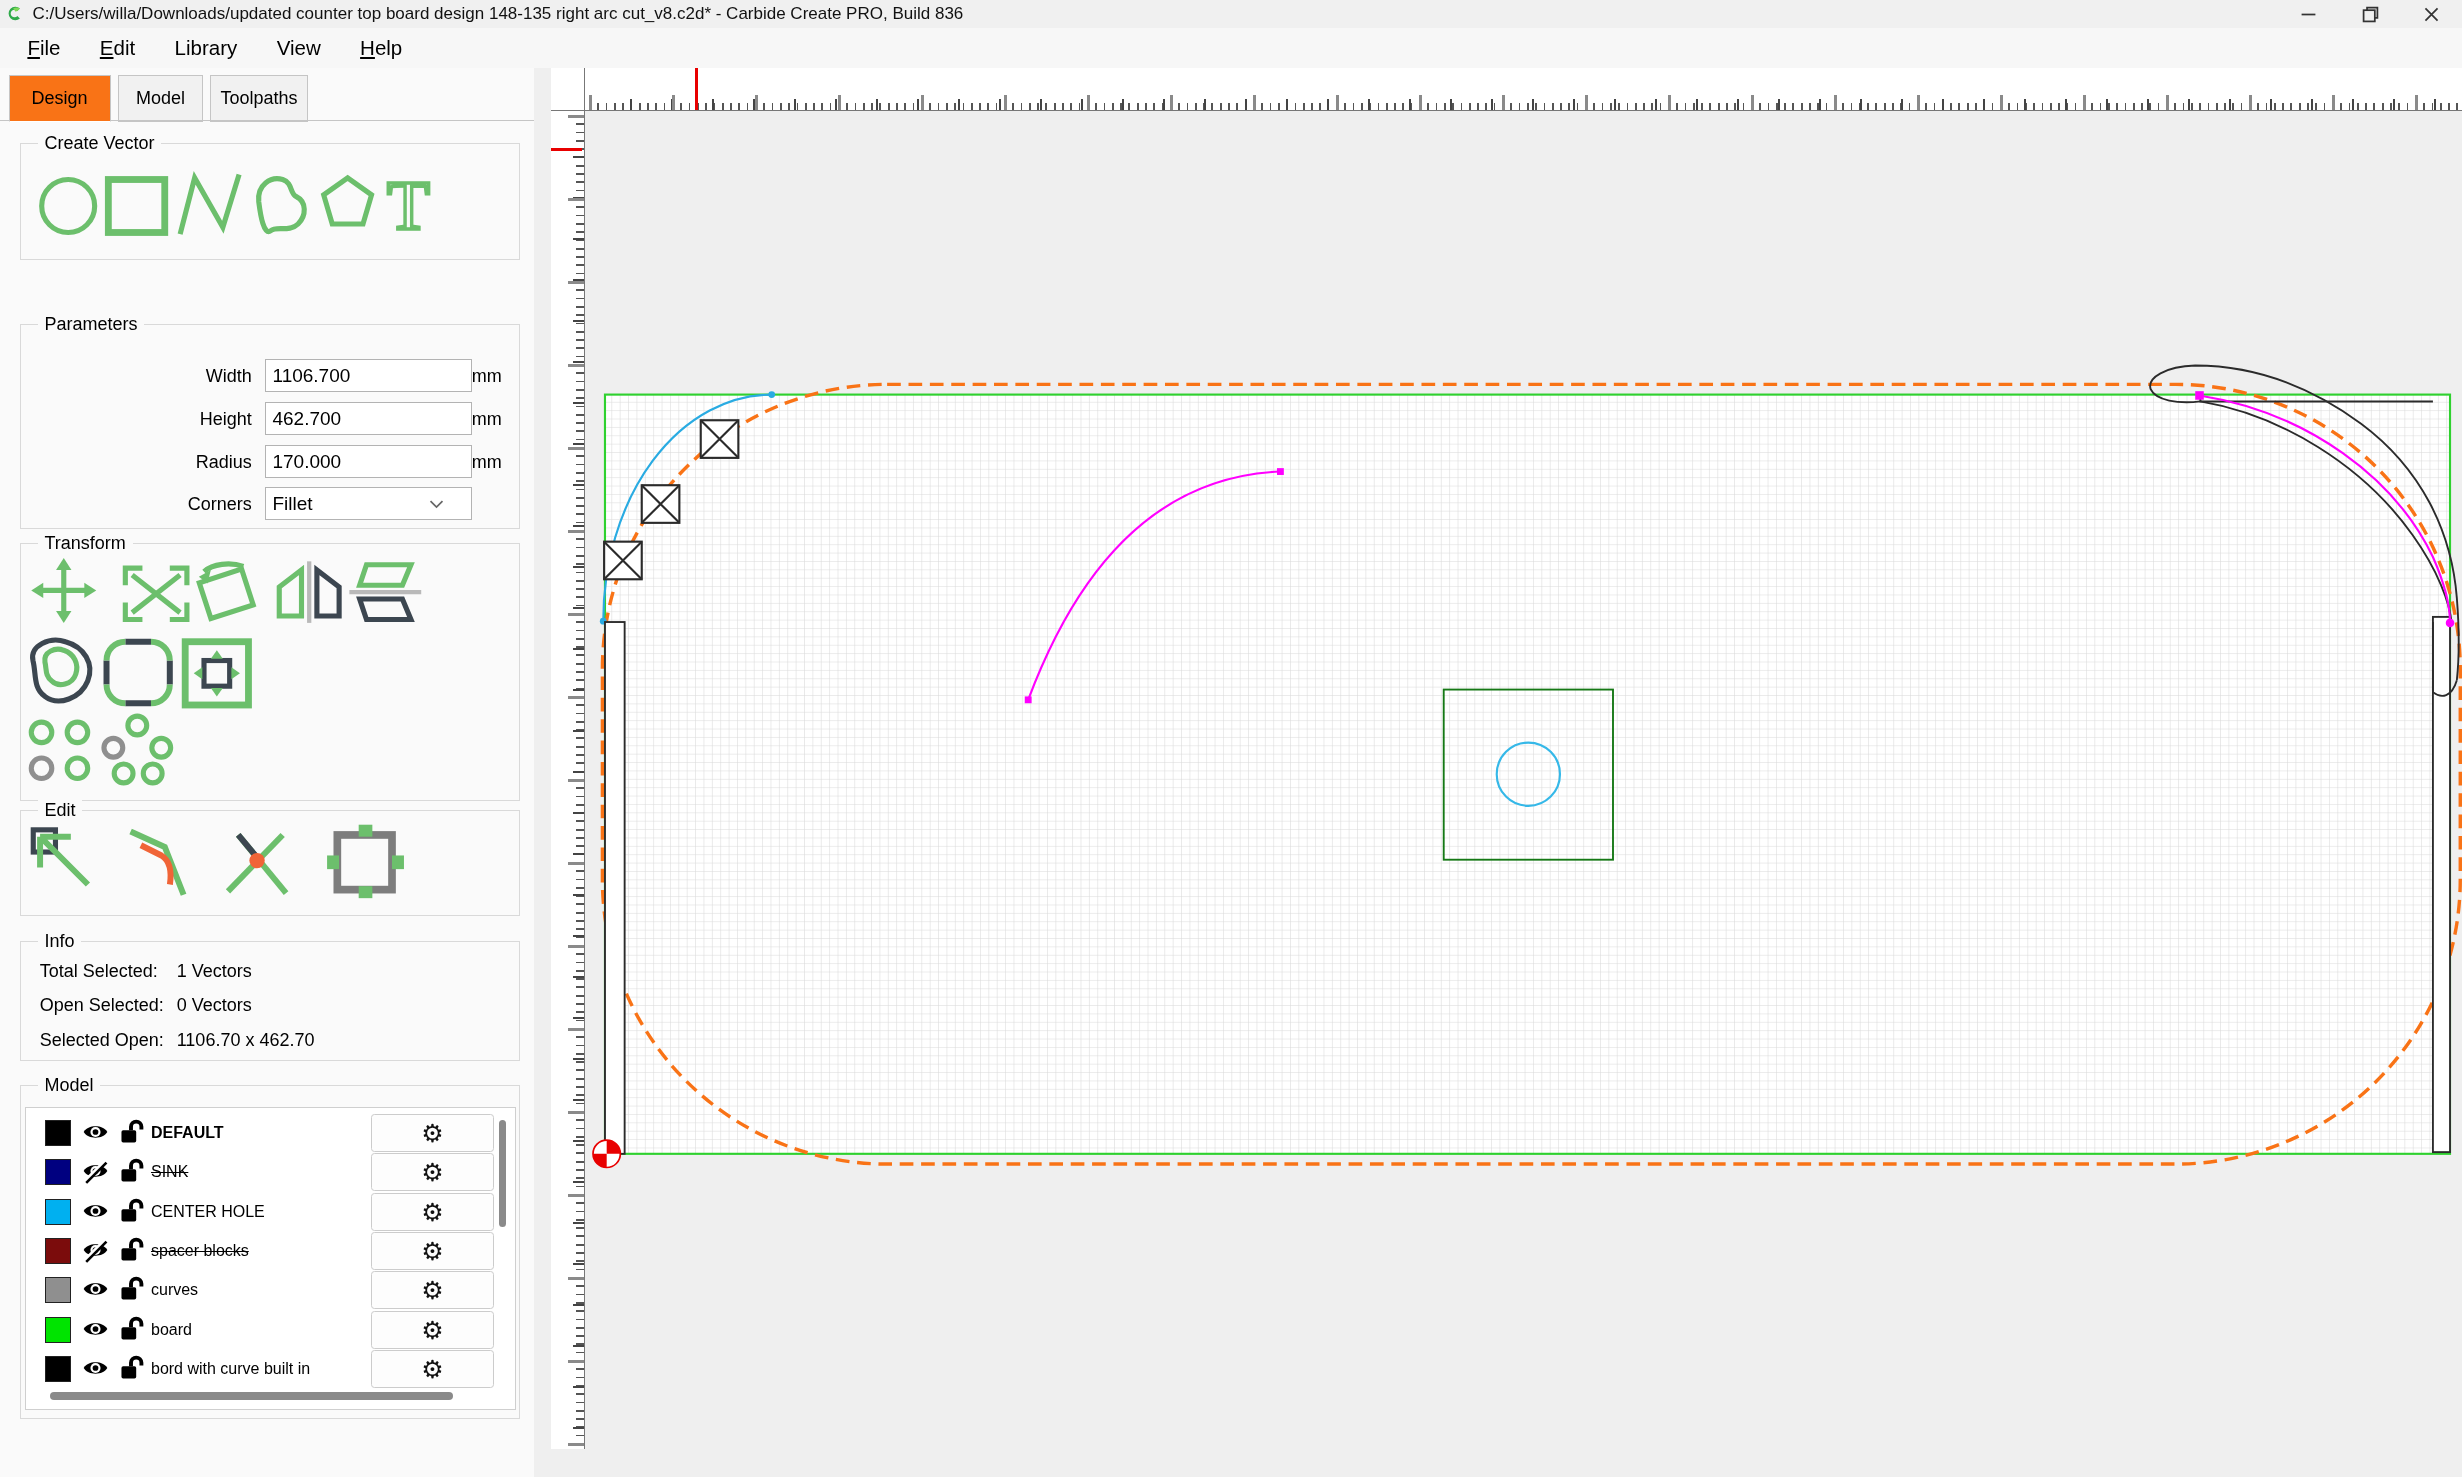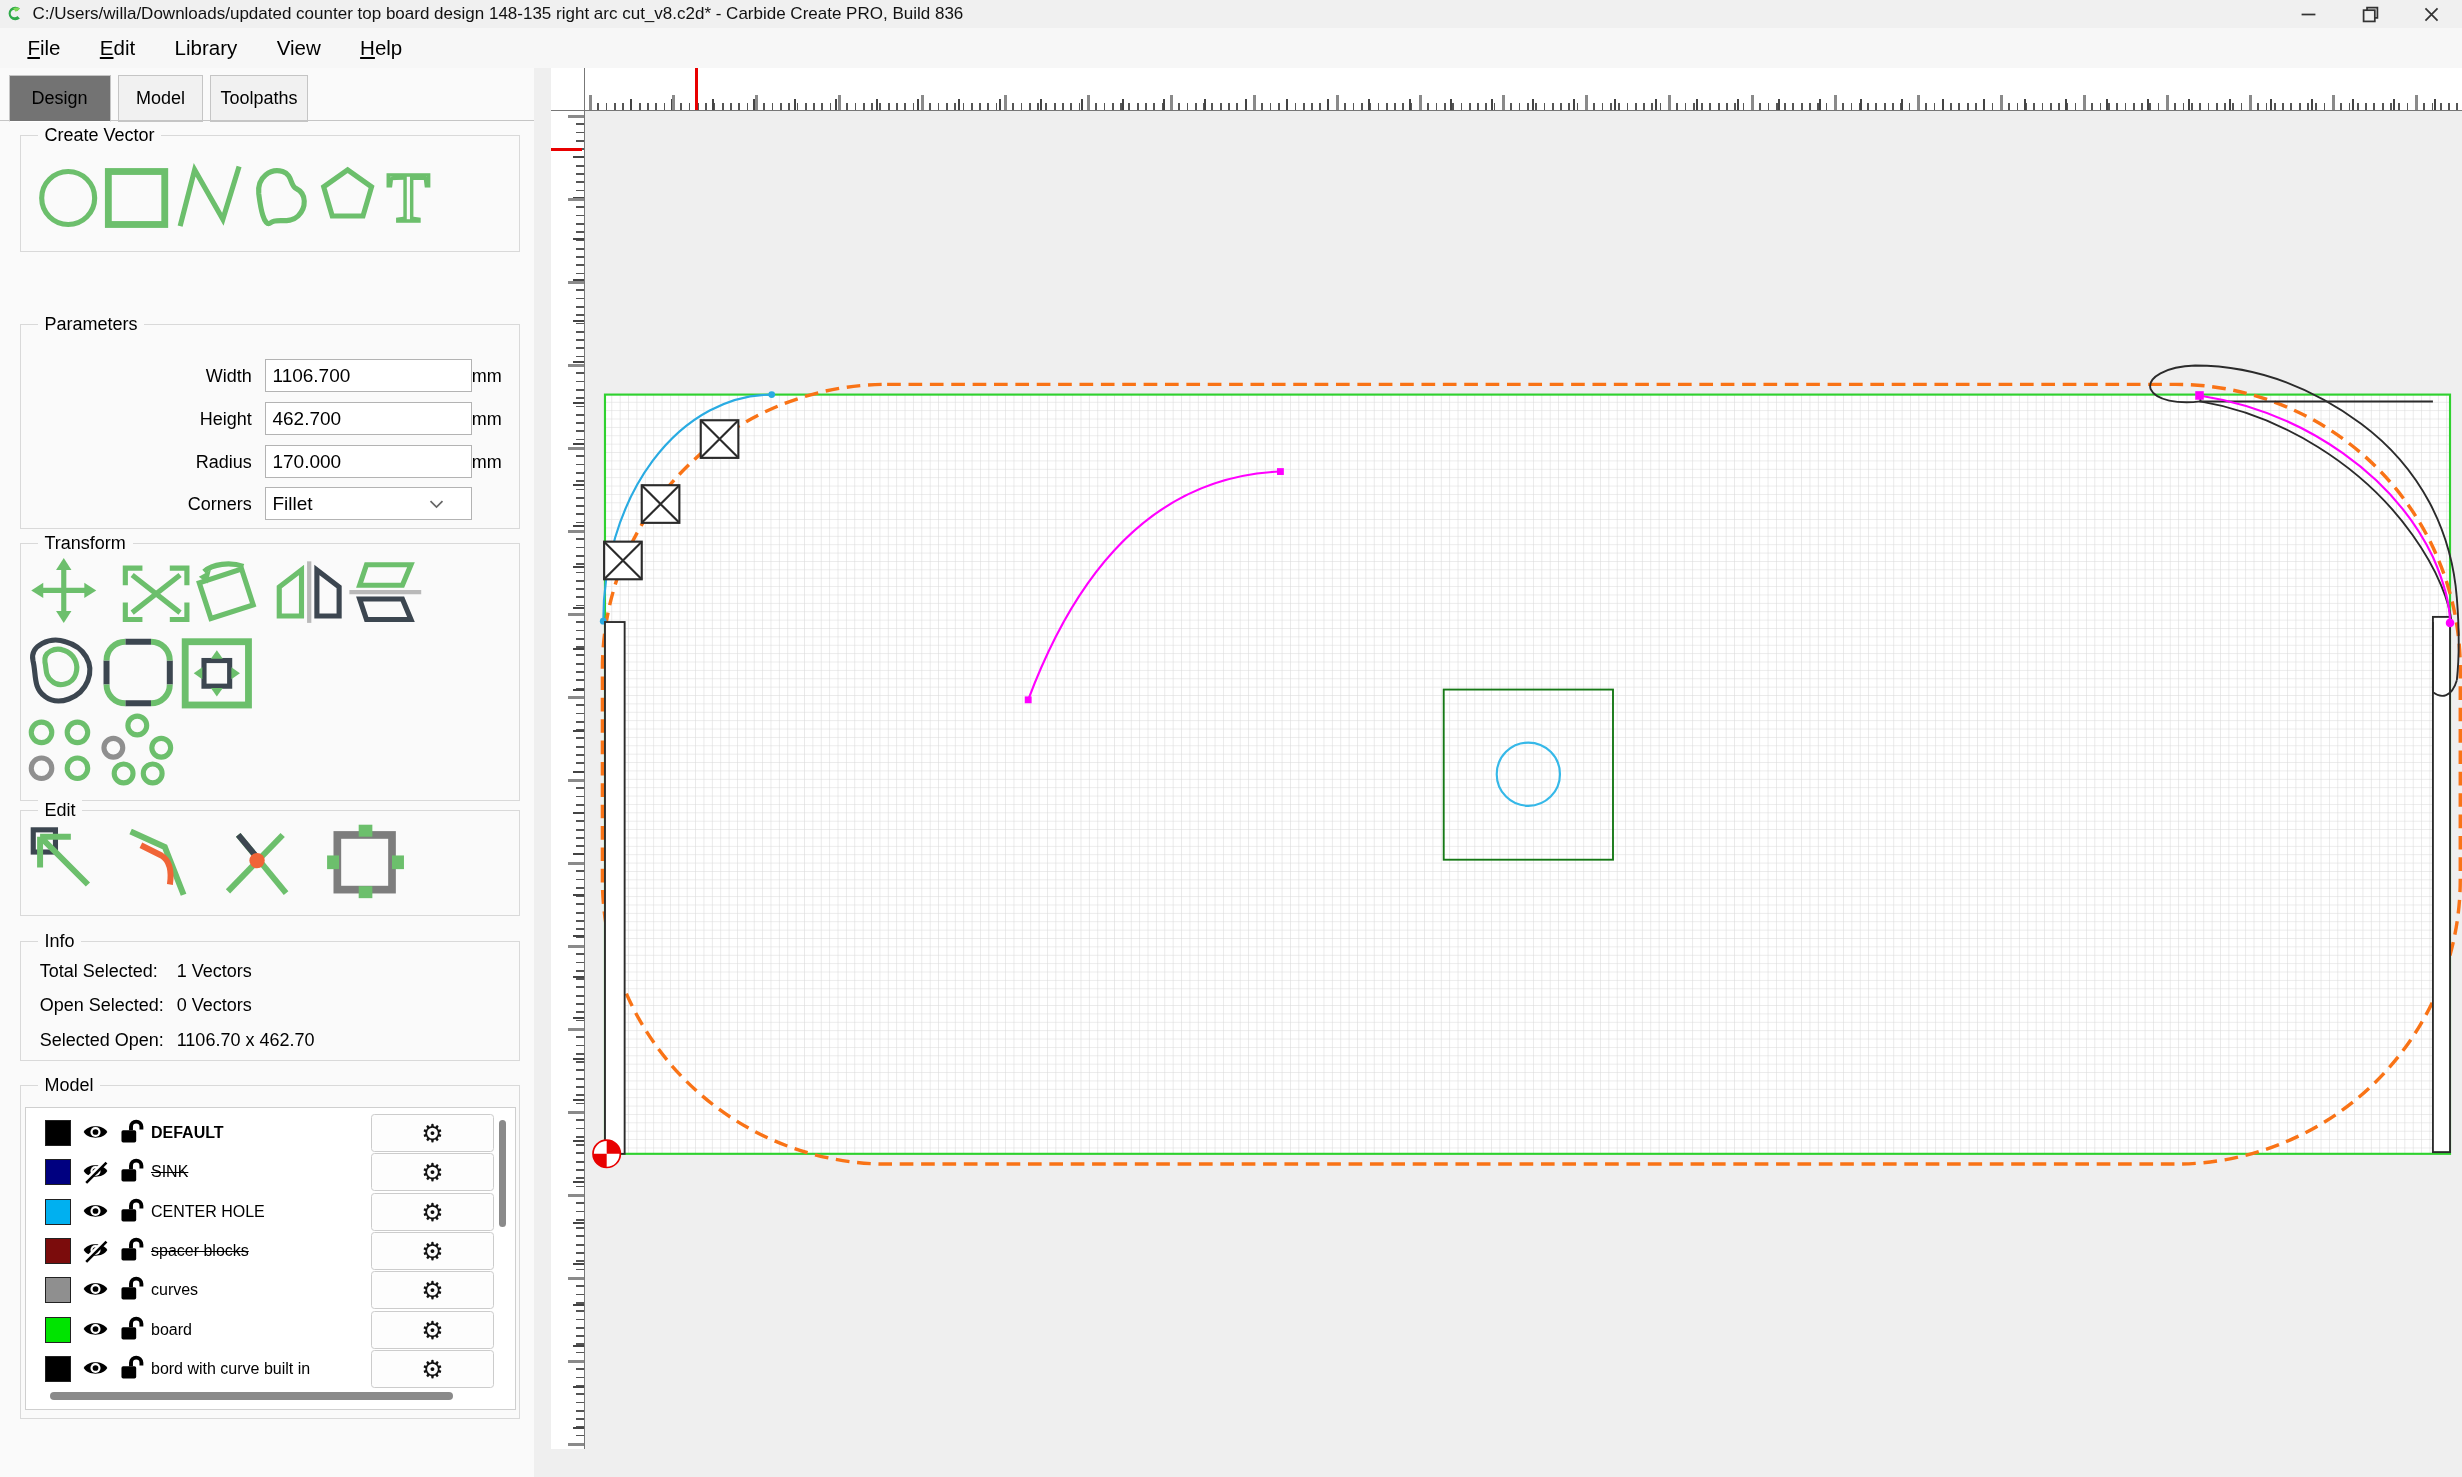--- a/index.html
+++ b/index.html
@@ -11,21 +11,21 @@
   #title-text{left:32.5px;top:0;height:28px;line-height:28px;font-size:17px;color:#111;white-space:nowrap;}
   .winbtn{top:0;width:55px;height:28px;display:flex;align-items:center;justify-content:center;}
   
   #menubar{left:0;top:28px;width:2462px;height:40px;background:#f7f7f7;display:flex;align-items:center;}
   .menu-item{font-size:20.5px;color:#000;padding:0 12px;margin-left:15.4px;height:40px;line-height:40px;}
   .menu-item u{text-decoration:underline;}
   
   #left-panel{left:0;top:68px;width:534px;height:1409px;background:#fafafa;border-right:0.9px solid #d5d5d5;}
   .tab{position:absolute;top:6.8px;height:45px;line-height:45px;text-align:center;font-size:18px;
        background:#f1f1f1;border:0.9px solid #c5c5c5;color:#000;}
-  .tab.active{background:#737373;border-bottom:0.9px solid #ffffff;z-index:2;}
+  .tab.active{background:#f97316;border-bottom:0.9px solid #ffffff;z-index:2;}
   #tabline{left:0;top:52px;width:534px;height:0.9px;background:#c5c5c5;}
   .groupbox{position:absolute;left:19.7px;width:498px;border:0.9px solid #d9d9d9;background:transparent;}
   .grouplabel{position:absolute;left:17px;top:-11px;background:#fafafa;padding:0 6.8px;font-size:18px;color:#000;}
   
   .param-row{position:absolute;height:34px;line-height:34px;font-size:18px;color:#000;}
   .param-label{position:absolute;width:231px;text-align:right;}
   .param-input{position:absolute;left:244px;width:192px;height:31px;border:0.9px solid #b3b3b3;background:#fff;
       font-size:19px;font-family:"Liberation Sans",sans-serif;padding:0 6.8px;color:#000;}
   .param-unit{position:absolute;left:451px;}
   
@@ -93,21 +93,21 @@
     <div class="menu-item">View</div>
     <div class="menu-item"><u>H</u>elp</div>
   </div>
 
 <div id="left-panel" class="abs">
   <div class="tab active" style="left:8.5px;width:100px;">Design</div>
   <div class="tab" style="left:118px;width:83px;">Model</div>
   <div class="tab" style="left:210px;width:96px;">Toolpaths</div>
   <div id="tabline" class="abs"></div>
 
-  <div class="groupbox" style="top:67px;height:115px;">
+  <div class="groupbox" style="top:75px;height:115px;">
     <div class="grouplabel">Create Vector</div>
     <svg width="496" height="94" viewBox="0 0 580 110" style="margin-top:15.4px">
       <g fill="none" style="stroke:var(--tool-green)" stroke-width="6">
         <circle cx="55" cy="55" r="31"></circle>
         <rect x="102" y="24" width="66" height="62" stroke-width="8"></rect>
         <path d="M186 88 L203 22 L236 80 L255 18"></path>
         <path d="M278 50 C276 30 292 20 306 24 C318 28 314 40 322 44 C334 50 334 66 324 76 C314 86 298 78 292 84 C284 90 280 66 278 50 Z"></path>
         <path d="M382 22 L410 42 L400 76 L364 76 L354 42 Z"></path>
       </g>
       <text x="428" y="82" font-family="Liberation Serif, serif" font-size="82" style="fill:none;stroke:var(--tool-green)" stroke-width="4">T</text>

